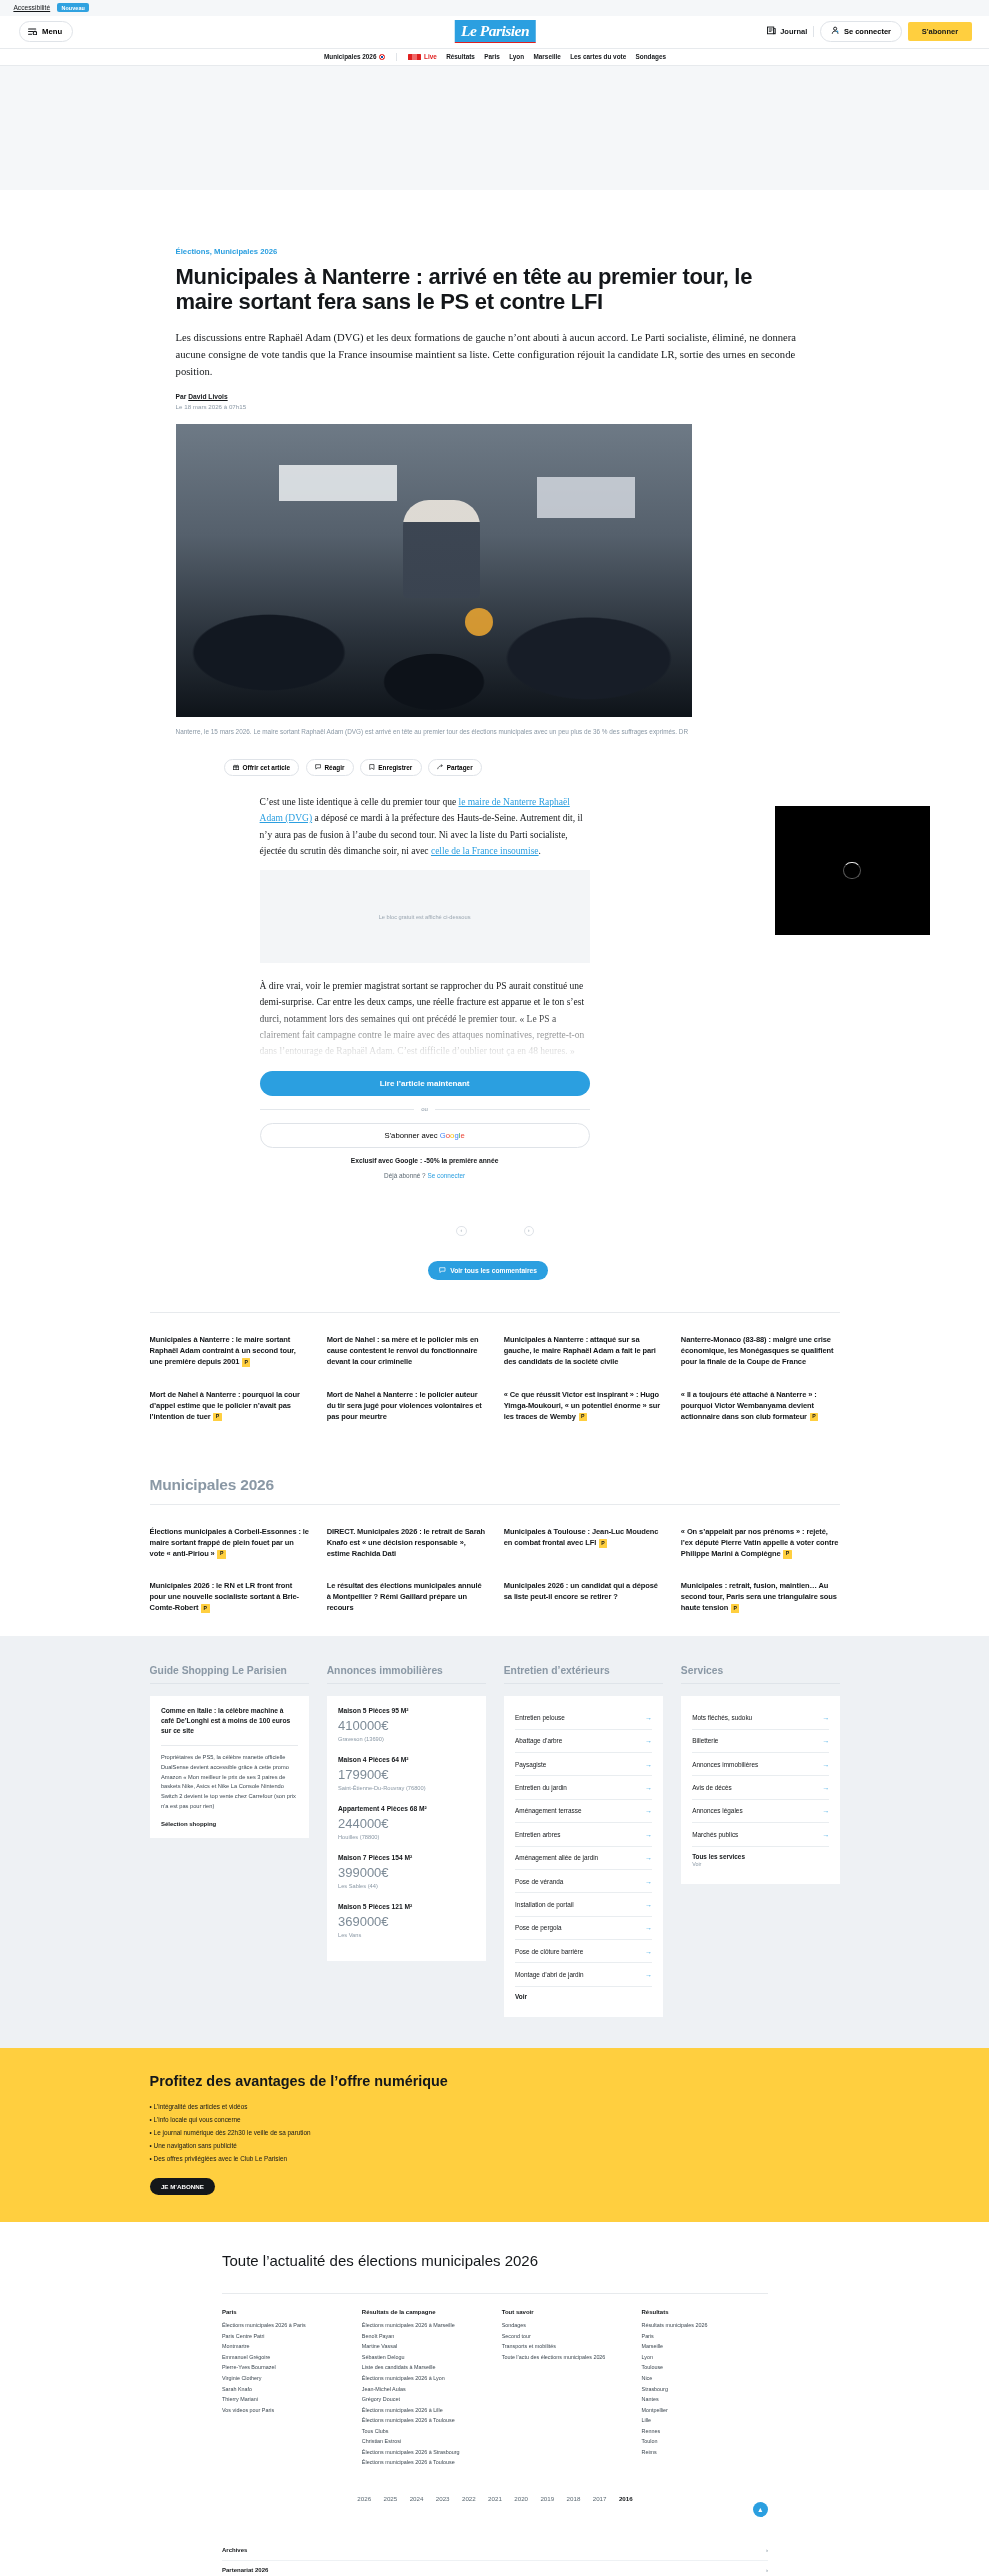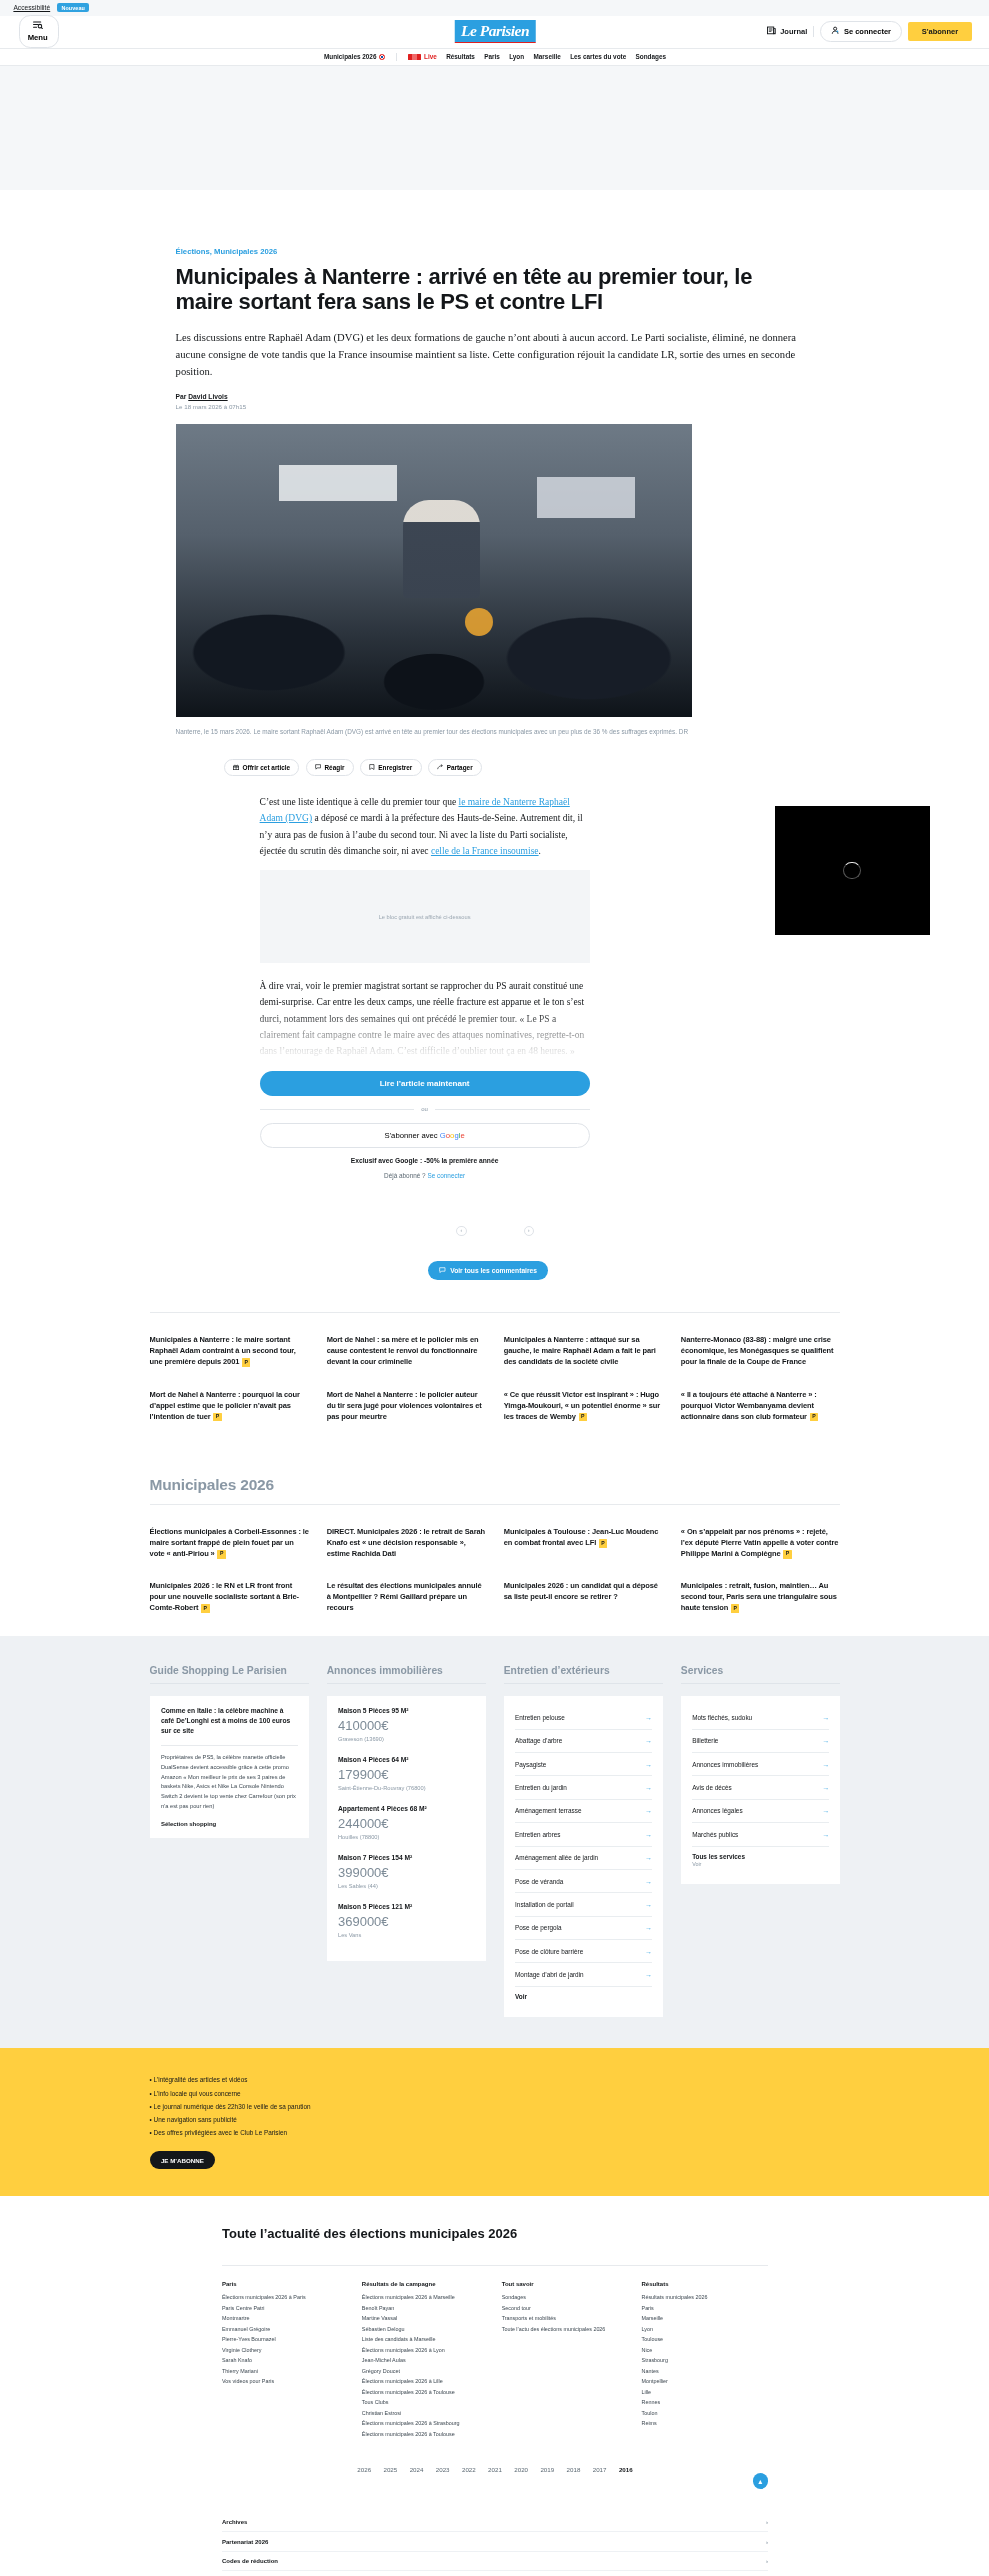--- a/index.html
+++ b/index.html
@@ -28,21 +28,20 @@
   
   .masthead{
     height:32px;background:#fff;display:flex;align-items:center;
     padding:0 18.5px;position:relative;
   }
   .menu-btn{
     display:flex;align-items:center;gap:4.6px;
     border:0.5px solid #dfe3e8;border-radius:11.3px;
     padding:4.6px 10.3px 4.6px 8.2px;font-size:7.7px;font-weight:bold;cursor:pointer;
     background:#fff;
-    flex-direction:column;
   }
   .menu-btn svg{display:block}
   .logo-wrap{
     position:absolute;left:50%;transform:translateX(-50%);
     display:flex;flex-direction:column;align-items:center;
   }
   .logo-box{
     background:#2b9fe0;color:#fff;font-family:"Liberation Serif",serif;
     font-weight:bold;font-style:italic;font-size:15.5px;line-height:1;
     padding:3.1px 6.2px 3.6px;letter-spacing:-0.5px;
@@ -258,21 +257,21 @@
   .offer-inner li::before{content:"• ";}
   .offer-cta{
     margin-top:12.4px;display:inline-block;background:#14171a;color:#fff;
     border:none;border-radius:10.3px;padding:5.2px 11.3px;font-size:6.2px;font-weight:bold;
     cursor:pointer;
   }
 
   
   .linkfarm{background:#fff;padding:30px 0 20.6px}
   .lf-inner{width:546px;margin:0 auto}
-  .lf-inner h2{font-size:13px;font-weight:bold;margin-bottom:24px}
+  .lf-inner h2{font-size:15px;font-weight:normal;margin-bottom:24px}
   .lf-rule{height:0.5px;background:#e7eaed;margin-bottom:15.5px}
   .lf-cols{display:grid;grid-template-columns:repeat(4,1fr);gap:13.4px}
   .lf-col h4{font-size:6px;font-weight:bold;margin-bottom:5.2px}
   .lf-col a{display:block;font-size:5.4px;line-height:1.95;color:#3c4750}
 
   
   .years{display:flex;gap:12.4px;justify-content:center;margin:27px 0 0;
     font-size:6.2px;color:#5b6872}
   .years .cur{font-weight:bold;color:#14171a}
 
@@ -692,20 +691,21 @@
             </span>
           </a>
         </div>
       </div>
 
     </div>
   </section>
 
   <section class="offer-band">
     <div class="offer-inner">
+      <h2>Profitez des avantages de l’offre numérique</h2>
       <ul>
         <li>L’intégralité des articles et vidéos</li>
         <li>L’info locale qui vous concerne</li>
         <li>Le journal numérique dès 22h30 le veille de sa parution</li>
         <li>Une navigation sans publicité</li>
         <li>Des offres privilégiées avec le Club Le Parisien</li>
       </ul>
       <button class="offer-cta">JE M’ABONNE</button>
     </div>
   </section>

